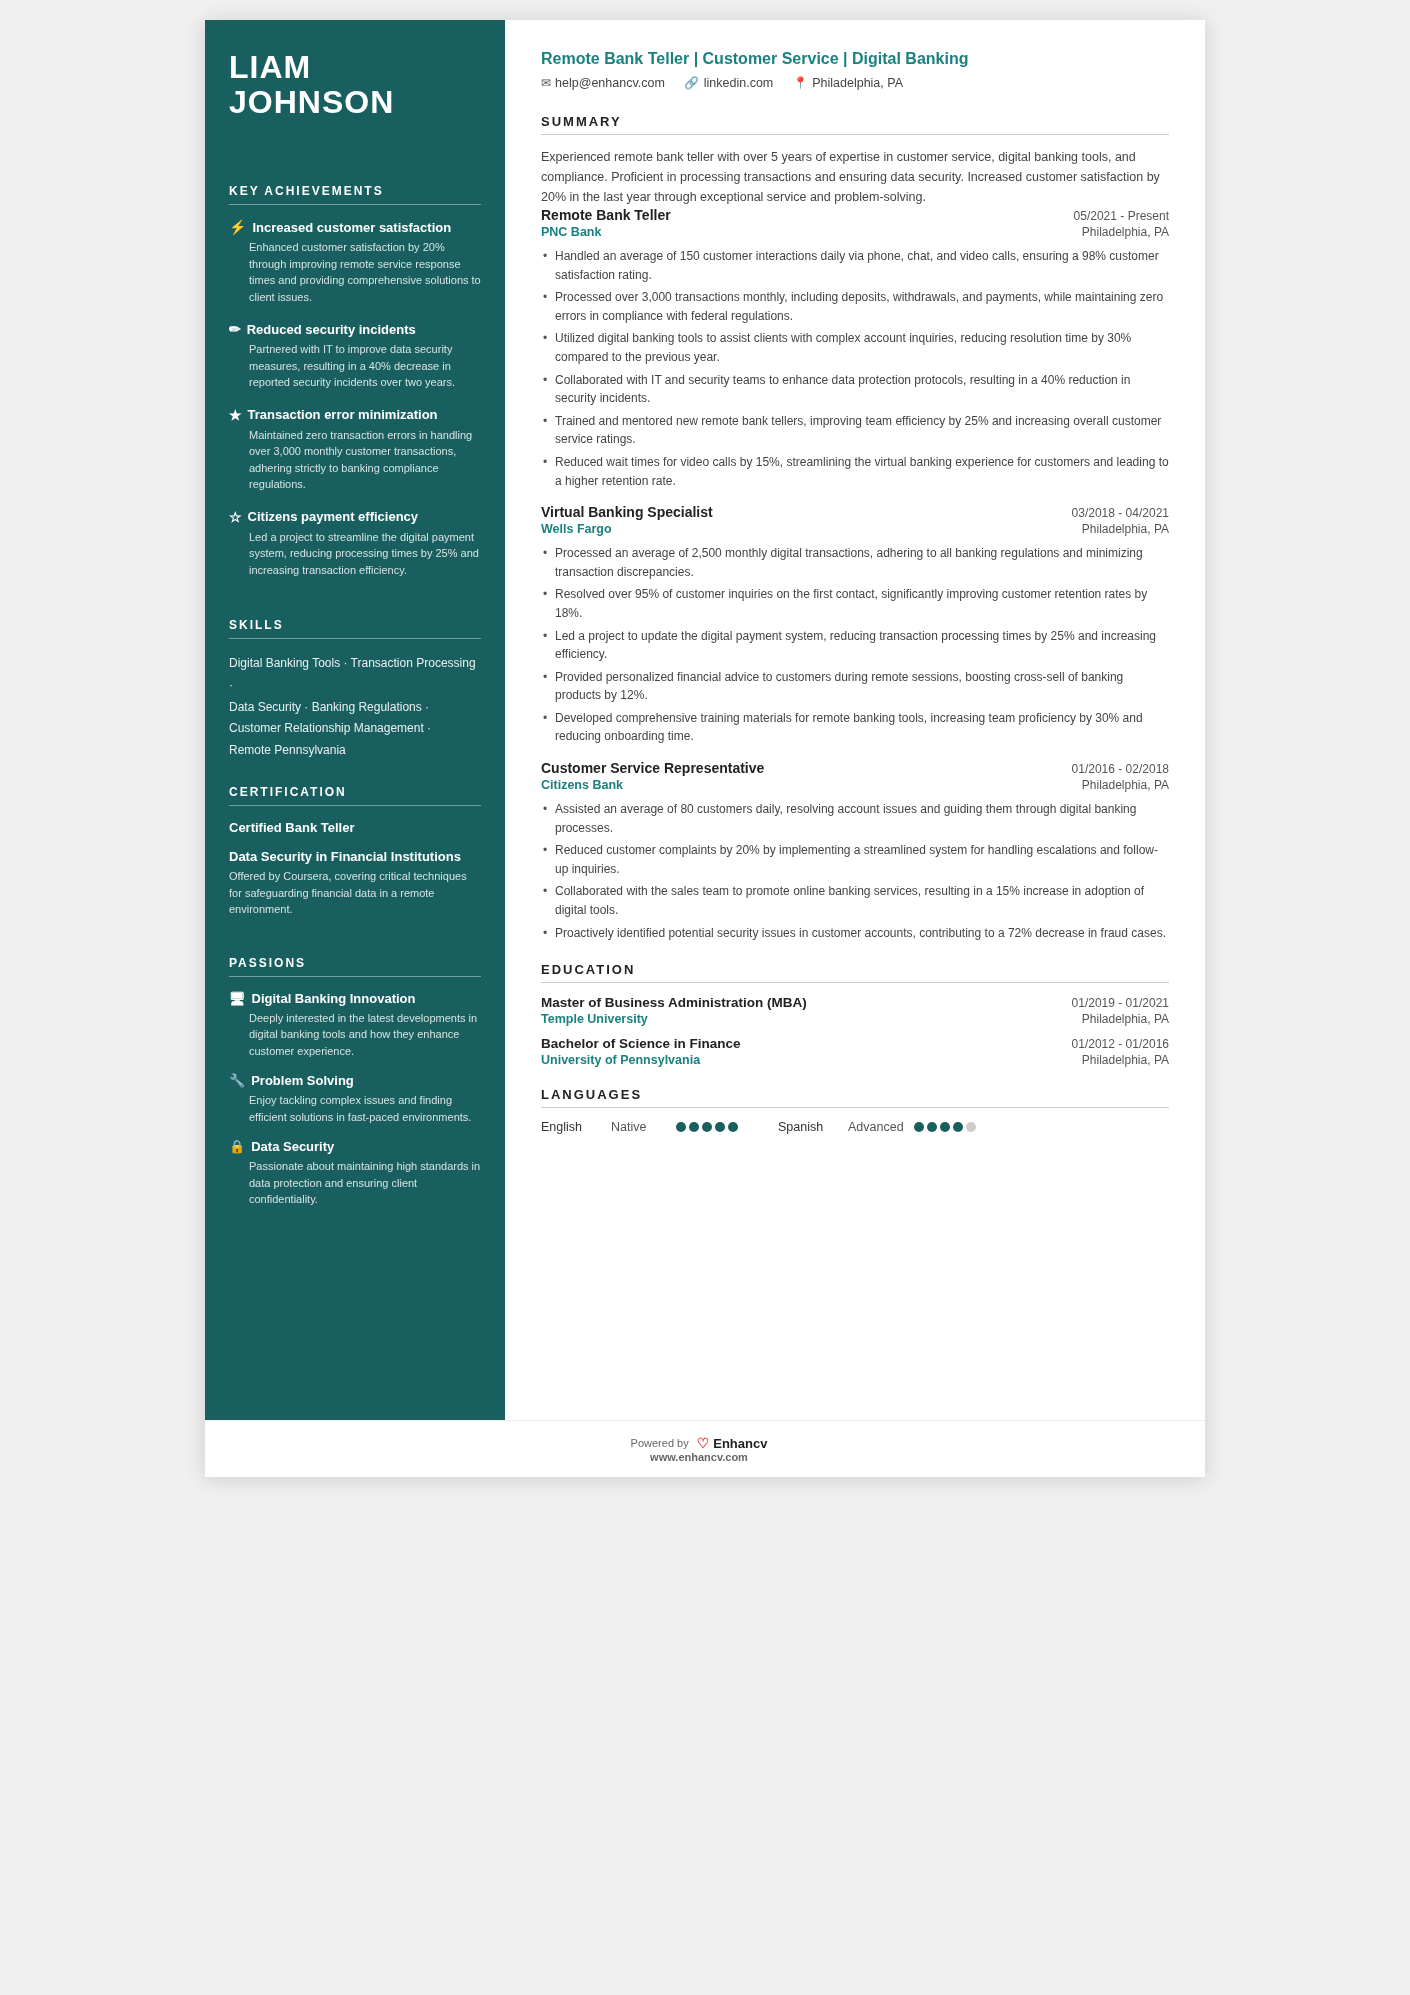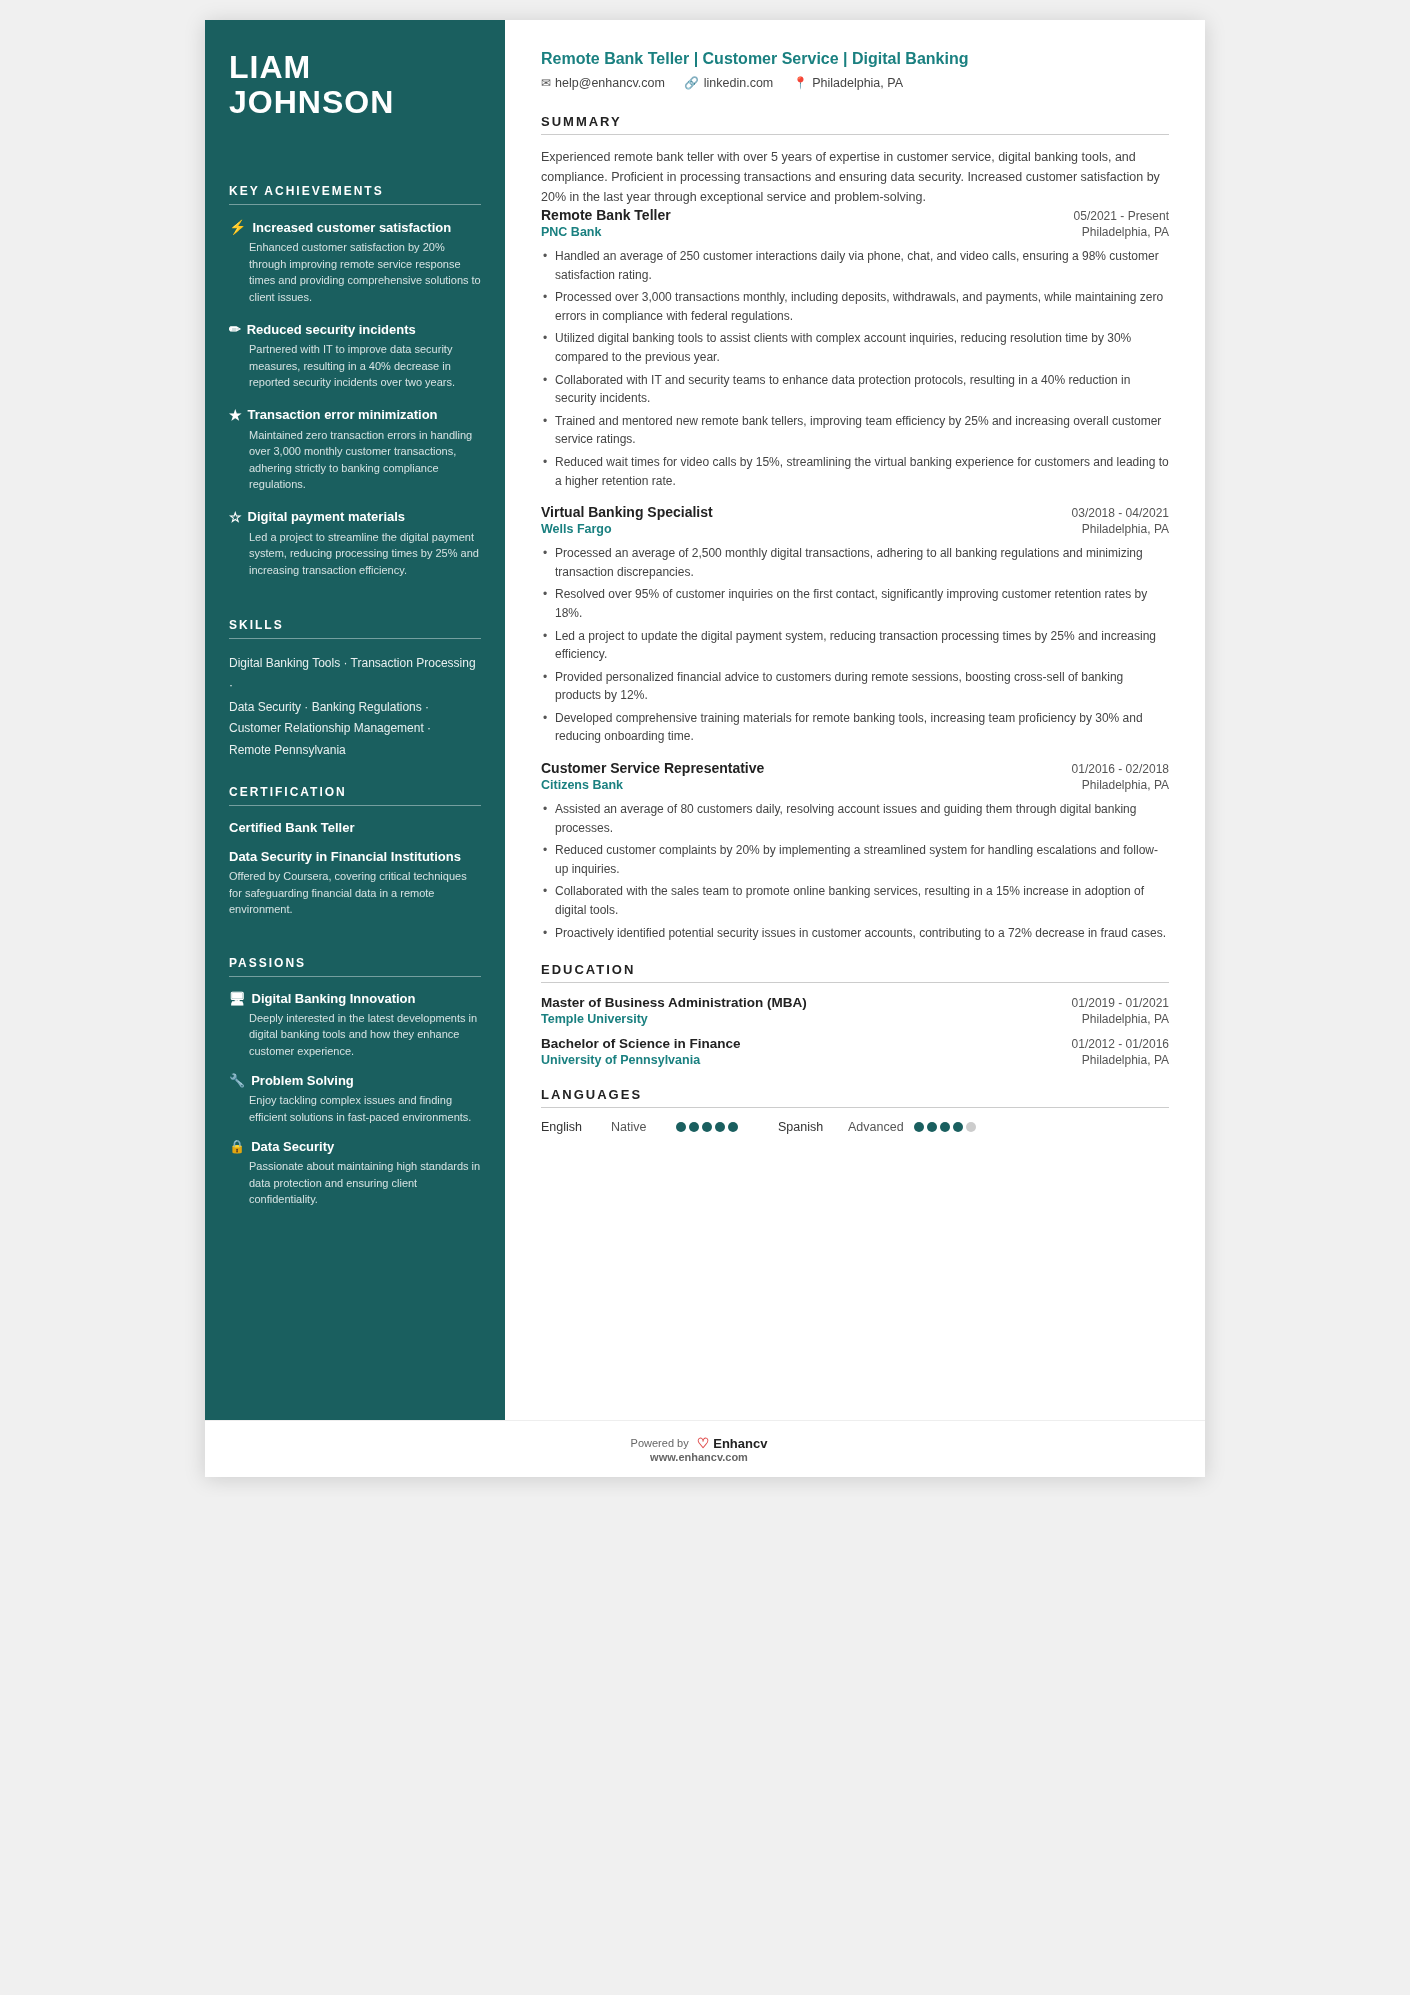--- a/index.html
+++ b/index.html
@@ -325,21 +325,21 @@
         <div class="achievement-item">
           <div class="achievement-title">
             <span class="achievement-icon">★</span>
             <span>Transaction error minimization</span>
           </div>
           <div class="achievement-desc">Maintained zero transaction errors in handling over 3,000 monthly customer transactions, adhering strictly to banking compliance regulations.</div>
         </div>
         <div class="achievement-item">
           <div class="achievement-title">
             <span class="achievement-icon">☆</span>
-            <span>Digital payment materials</span>
+            <span>Citizens payment efficiency</span>
           </div>
           <div class="achievement-desc">Led a project to streamline the digital payment system, reducing processing times by 25% and increasing transaction efficiency.</div>
         </div>
       </div>
 
       <div class="sidebar-section-title">SKILLS</div>
       <div class="skills-list">
         <div>Digital Banking Tools · Transaction Processing ·</div>
         <div>Data Security · Banking Regulations ·</div>
         <div>Customer Relationship Management ·</div>
@@ -410,21 +410,21 @@
       <div>
         <div class="exp-header">
           <div class="exp-title">Remote Bank Teller</div>
           <div class="exp-date">05/2021 - Present</div>
         </div>
         <div class="exp-company">
           <div class="exp-company-name">PNC Bank</div>
           <div class="exp-location">Philadelphia, PA</div>
         </div>
         <ul class="exp-bullets">
-          <li>Handled an average of 250 customer interactions daily via phone, chat, and video calls, ensuring a 98% customer satisfaction rating.</li>
+          <li>Handled an average of 150 customer interactions daily via phone, chat, and video calls, ensuring a 98% customer satisfaction rating.</li>
           <li>Processed over 3,000 transactions monthly, including deposits, withdrawals, and payments, while maintaining zero errors in compliance with federal regulations.</li>
           <li>Utilized digital banking tools to assist clients with complex account inquiries, reducing resolution time by 30% compared to the previous year.</li>
           <li>Collaborated with IT and security teams to enhance data protection protocols, resulting in a 40% reduction in security incidents.</li>
           <li>Trained and mentored new remote bank tellers, improving team efficiency by 25% and increasing overall customer service ratings.</li>
           <li>Reduced wait times for video calls by 15%, streamlining the virtual banking experience for customers and leading to a higher retention rate.</li>
         </ul>
       </div>
 
       <div>
         <div class="exp-header">

